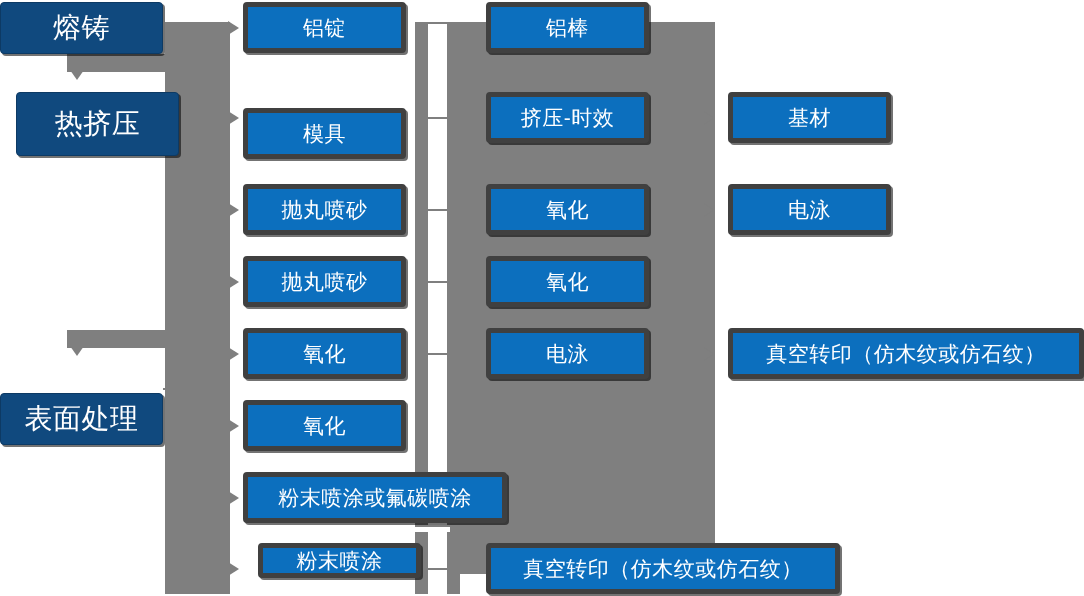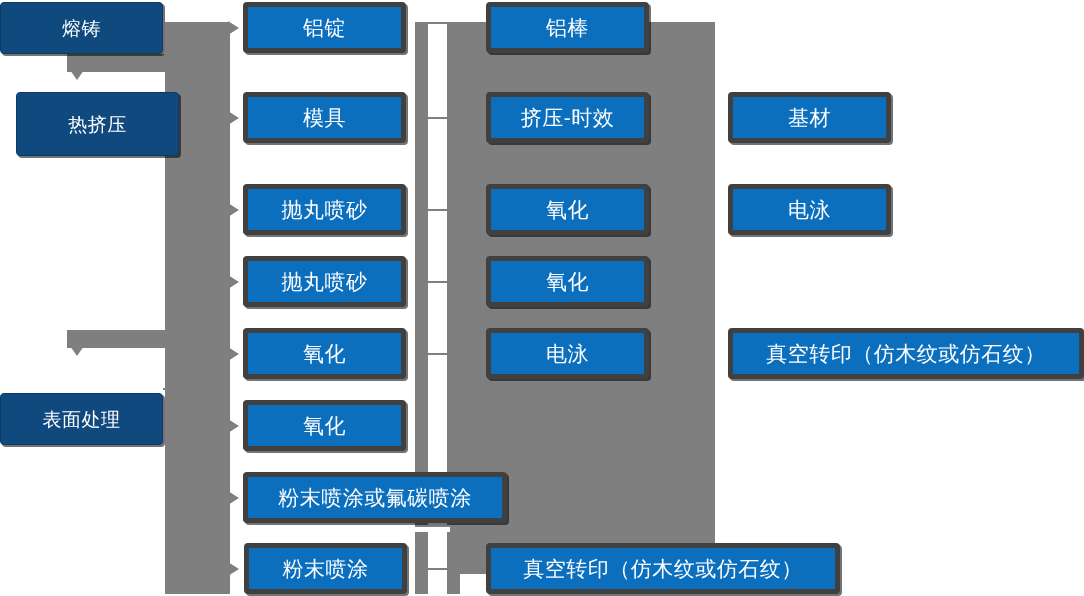--- a/index.html
+++ b/index.html
@@ -32,21 +32,21 @@
   }
   .node .label {
     pointer-events: none;
     line-height: 1;
   }
   
   .node.stage {
     background: #10497E;
     border: 1px solid #0d3a64;
     box-shadow: 2px 2px 0 rgba(0,0,0,0.55);
-    font-size: 19px;
+    font-size: 28px;
     text-align: center;
   }
   
   .node.proc {
     background: #0C6FBE;
     border: 5px solid #404040;
     box-shadow: 2px 2px 0 rgba(0,0,0,0.55);
     font-size: 21px;
   }
   
@@ -128,39 +128,39 @@
       </div>
       <div class="node stage" style="left: 16px; top: 92px; width: 163px; height: 64px;">
         <span class="label">热挤压</span>
       </div>
       <div class="node stage" style="left: 0px; top: 363px; width: 163px; height: 52px; margin-top: 30px;">
         <span class="label">表面处理</span>
       </div>
       <div class="node proc" style="left: 243px; top: 2px; width: 163px; height: 51px;">
         <span class="label">铝锭</span>
       </div>
-      <div class="node proc" style="left: 243px; top: 92px; width: 163px; height: 51px; text-align: center;">
+      <div class="node proc" style="left: 243px; top: 108px; width: 163px; height: 51px; text-align: center;">
         <span class="label">模具</span>
       </div>
       <div class="node proc" style="left: 243px; top: 184px; width: 163px; height: 51px;">
         <span class="label">抛丸喷砂</span>
       </div>
       <div class="node proc" style="left: 243px; top: 256px; width: 163px; height: 51px;">
         <span class="label">抛丸喷砂</span>
       </div>
       <div class="node proc" style="left: 243px; top: 328px; width: 163px; height: 51px;">
         <span class="label">氧化</span>
       </div>
       <div class="node proc" style="left: 243px; top: 400px; width: 163px; height: 51px;">
         <span class="label">氧化</span>
       </div>
       <div class="node proc" style="left: 243px; top: 472px; width: 264px; height: 51px;">
         <span class="label">粉末喷涂或氟碳喷涂</span>
       </div>
-      <div class="node proc" style="left: 244px; top: 543px; width: 163px; height: 51px;">
+      <div class="node proc" style="left: 258px; top: 543px; width: 163px; height: 35px;">
         <span class="label">粉末喷涂</span>
       </div>
       <div class="node proc" style="left: 486px; top: 2px; width: 163px; height: 51px;">
         <span class="label">铝棒</span>
       </div>
       <div class="node proc" style="left: 486px; top: 92px; width: 163px; height: 51px;">
         <span class="label">挤压-时效</span>
       </div>
       <div class="node proc" style="left: 486px; top: 184px; width: 163px; height: 51px;">
         <span class="label">氧化</span>

